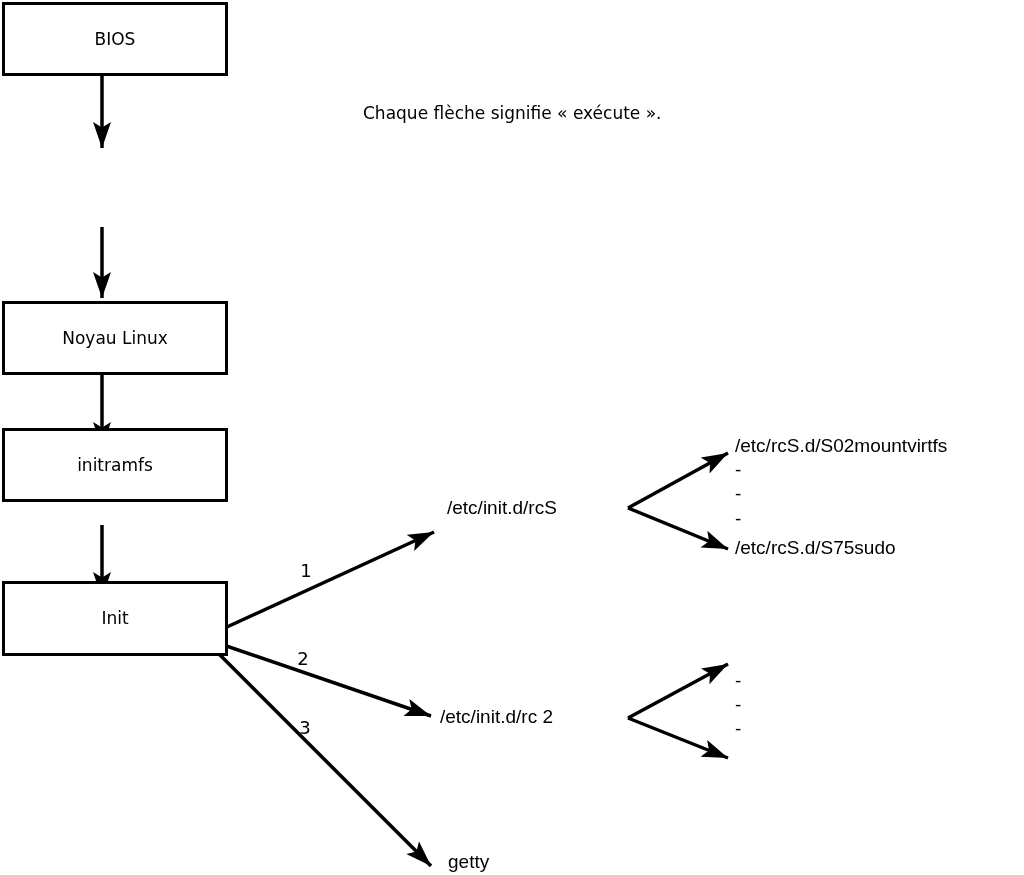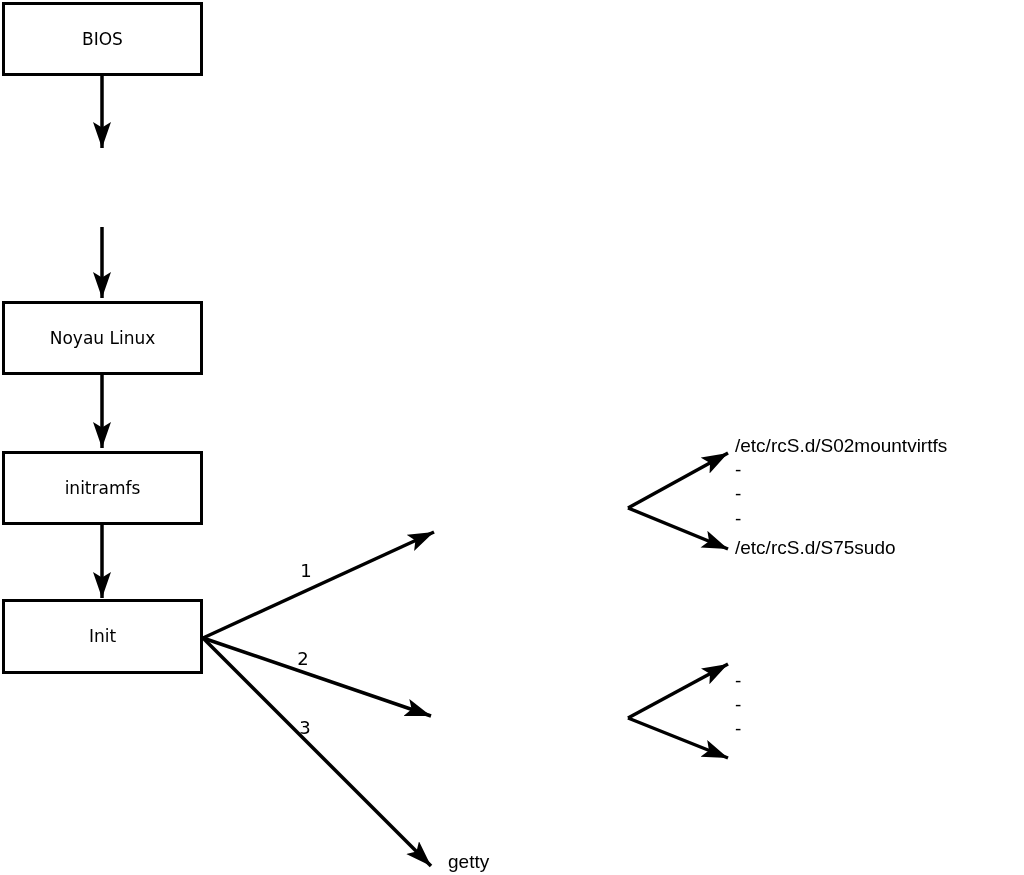--- a/index.html
+++ b/index.html
@@ -1,27 +1,27 @@
 <!DOCTYPE html>
 <html><head>
 <meta charset="utf-8">
 <style>
   html,body{margin:0;padding:0;background:#fff}
   .canvas{position:relative;width:1024px;height:875px;background:#ffffff;
           font-family:"DejaVu Sans",sans-serif;color:#000;overflow:hidden}
   .arrows{position:absolute;left:0;top:0;width:1024px;height:875px}
-  .box{position:absolute;left:2px;width:201px;background:#fff;border:3.5px solid #000;
+  .box{position:absolute;left:2px;width:226px;background:#fff;border:3.5px solid #000;
        box-sizing:border-box;display:flex;align-items:center;justify-content:center;
        text-align:center;font-size:17px;line-height:1.35}
   #box-bios{top:2px;height:74px}
   #box-loader{top:151px;height:76px}
   #box-loader .blabel{max-width:130px}
   #box-kernel{top:301px;height:74px}
-  #box-initramfs{top:451px;height:74px}
-  #box-init{top:599px;height:75px}
+  #box-initramfs{top:428px;height:74px}
+  #box-init{top:581px;height:75px}
   .note{position:absolute;left:363px;top:103px;font-size:17px;white-space:pre}
   .num{position:absolute;font-size:18px;transform:translate(-50%,-50%)}
   #num-1{left:306px;top:570px}
   #num-2{left:303px;top:658px}
   #num-3{left:305px;top:727px}
   .mono{position:absolute;font-family:Liberation Sans, sans-serif;
         font-size:19px;line-height:22px;transform:translateY(-50%);white-space:pre}
   #lbl-rcs{left:447px;top:508px}
   #lbl-rc2{left:440px;top:717px}
   #lbl-getty{left:448px;top:862px}
@@ -61,30 +61,33 @@
   <div class="box" id="box-kernel">
     <span class="blabel">Noyau Linux</span>
   </div>
   <div class="box" id="box-initramfs">
     <span class="blabel">initramfs</span>
   </div>
   <div class="box" id="box-init">
     <span class="blabel">Init</span>
   </div>
 
+  <div class="note">Chaque flèche signifie « exécute ».</div>
 
   <div class="num" id="num-1">1</div>
   <div class="num" id="num-2">2</div>
   <div class="num" id="num-3">3</div>
 
+  <div class="mono" id="lbl-rcs">/etc/init.d/rcS</div>
   <div class="mono g1" id="p1-0">/etc/rcS.d/S02mountvirtfs</div>
   <div class="mono g1" id="p1-1">-</div>
   <div class="mono g1" id="p1-2">-</div>
   <div class="mono g1" id="p1-3">-</div>
   <div class="mono g1" id="p1-4">/etc/rcS.d/S75sudo</div>
 
+  <div class="mono" id="lbl-rc2">/etc/init.d/rc 2</div>
   <div class="mono g2" id="p2-1">-</div>
   <div class="mono g2" id="p2-2">-</div>
   <div class="mono g2" id="p2-3">-</div>
 
   <div class="mono" id="lbl-getty">getty</div>
 
 </div>
 
 </body></html>

